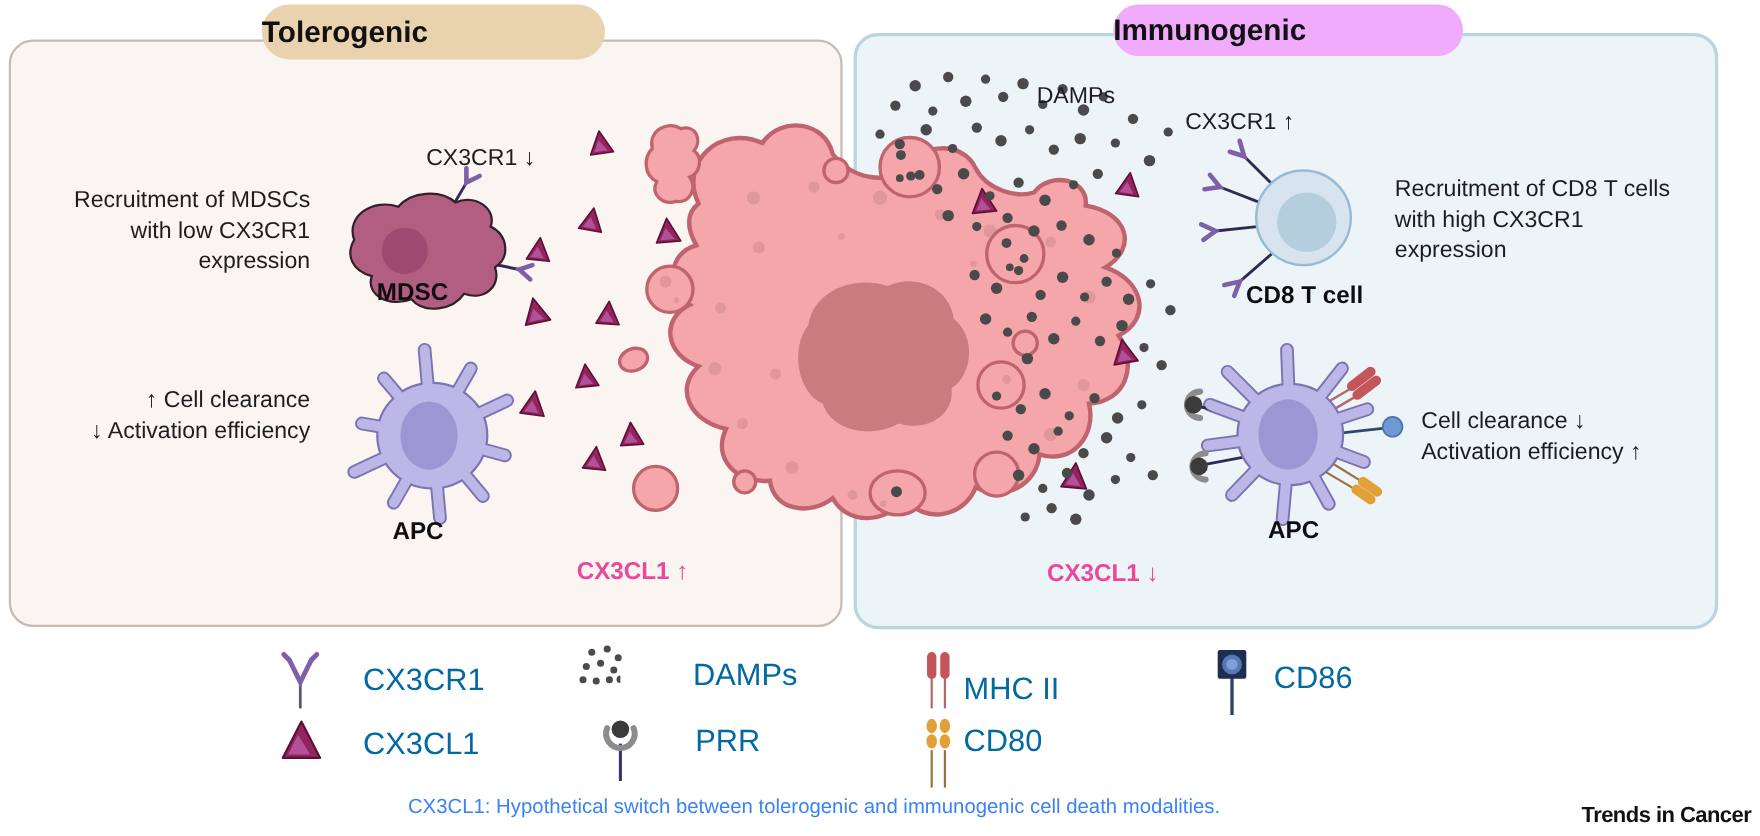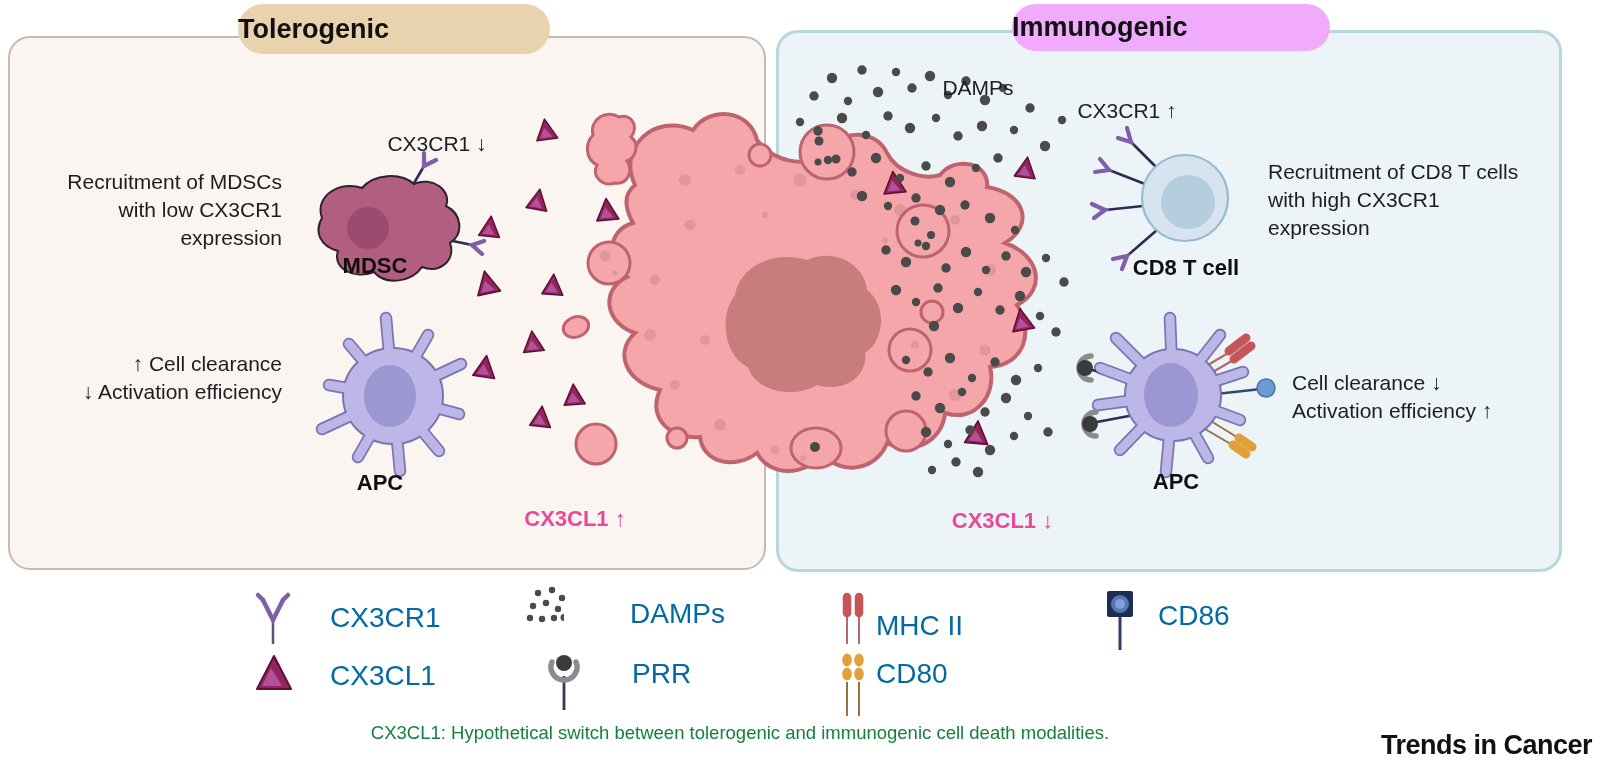--- a/index.html
+++ b/index.html
@@ -19,22 +19,22 @@
   .cellsvg{z-index:2;}
   .over{z-index:3;}
   .to{stroke:#7b74b2;stroke-width:12.5;stroke-linecap:round;}
   .tf{stroke:#bcb7e6;stroke-width:9;stroke-linecap:round;}
   .rstem{stroke:#2e2a52;stroke-width:2.6;fill:none;}
   .rarm{stroke:#7e5fa8;stroke-width:4.2;stroke-linecap:round;fill:none;}
   .bleb{fill:#f5a6aa;stroke:#bf646e;stroke-width:3;}
   .speck{fill:#e0979b;}
   .ddot{fill:#4a4a4a;}
   #caption{position:absolute;left:0;top:722px;width:1480px;text-align:center;z-index:5;
-           font-size:18.5px;color:#15803d;}
-  #journal{position:absolute;right:8px;top:730px;z-index:5;font-size:27px;font-weight:bold;
+           font-size:18.5px;color:#3b82f6;}
+  #journal{position:absolute;right:8px;top:730px;z-index:5;font-size:20px;font-weight:bold;
            color:#111;letter-spacing:-0.5px;}
 </style>
 </head>
 <body>
 
 <div id="stage">
 
   <div class="panel" id="panel-tol"></div>
   <div class="panel" id="panel-imm"></div>
 

